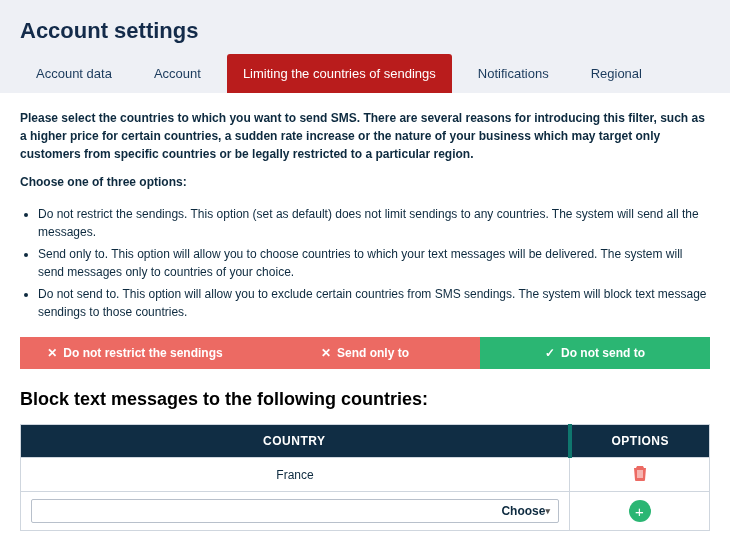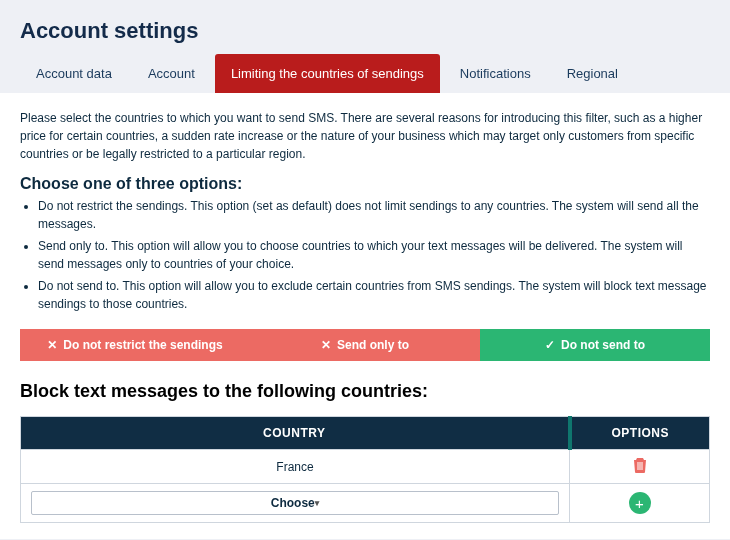--- a/index.html
+++ b/index.html
@@ -14,21 +14,21 @@
   }
   .page-title {
     font-size: 22px;
     font-weight: bold;
     color: #132b4a;
     padding: 18px 20px 10px 20px;
   }
   .tabs {
     display: flex;
     padding: 0 20px;
-    gap: 4px;
+    gap: 10px;
     align-items: center;
   }
   .tab {
     padding: 12px 16px;
     color: #1a3a5c;
     font-size: 13px;
     cursor: pointer;
     white-space: nowrap;
   }
   .tab.active {
@@ -38,26 +38,27 @@
   }
   .content {
     background: #fff;
     padding: 16px 20px;
   }
   .intro {
     font-size: 12px;
     color: #0d2a3f;
     line-height: 1.5;
     margin-bottom: 12px;
+    font-weight: bold;
   }
   .choose {
-    font-size: 16px;
-    font-weight: bold;
-    color: #0d2a3f;
-    margin-bottom: 4px;
+    font-size: 12px;
+    font-weight: bold;
+    color: #0d2a3f;
+    margin-bottom: 16px;
   }
   ul.opts {
     list-style: disc;
     padding-left: 18px;
     font-size: 12px;
     color: #0d2a3f;
     line-height: 1.5;
     margin-bottom: 16px;
   }
   ul.opts li { margin-bottom: 4px; }
@@ -131,21 +132,21 @@
     font-size: 15px;
     line-height: 1;
     cursor: pointer;
   }
   .select-wrap {
     border: 1px solid #b8c0cb;
     border-radius: 2px;
     padding: 4px 8px;
     display: flex;
     align-items: center;
-    justify-content: center;
+    justify-content: flex-end;
     cursor: pointer;
     font-weight: bold;
     font-size: 12px;
     color: #0d2a3f;
     background: #fff;
     height: 24px;
   }
   .caret {
     font-size: 9px;
     color: #555;

